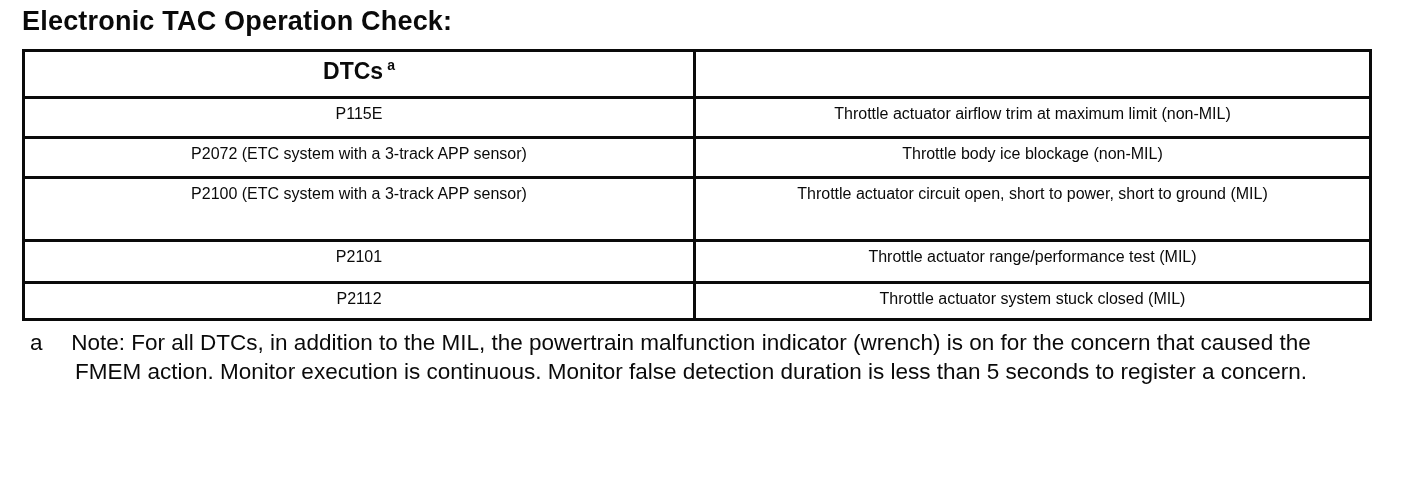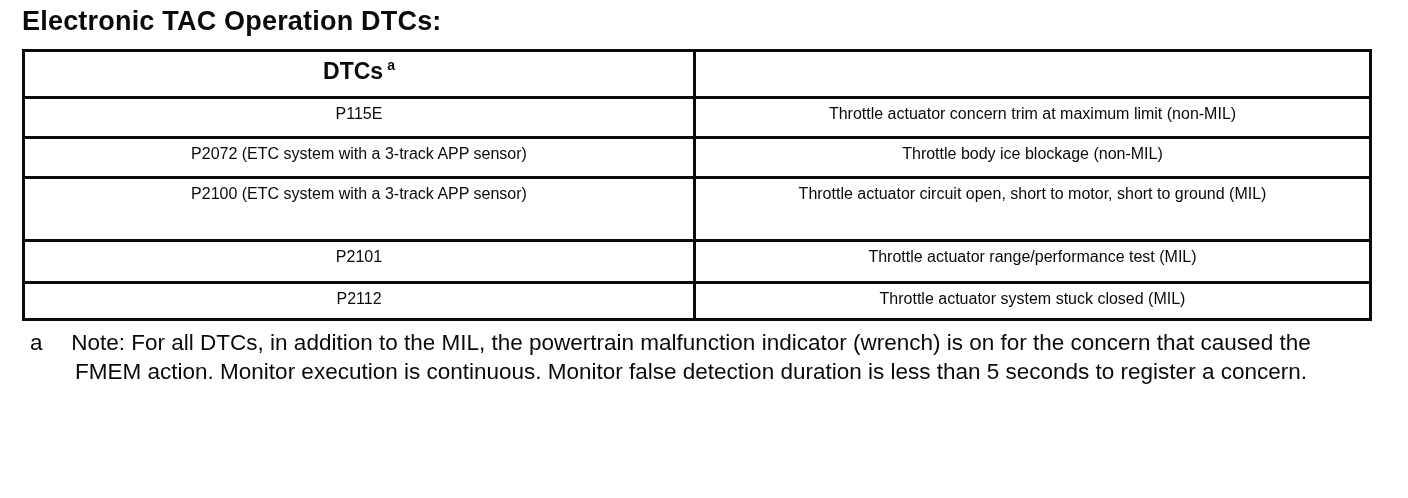--- a/index.html
+++ b/index.html
@@ -79,43 +79,43 @@
     flex: 1 1 auto;
     max-width: 1258px;
     text-align: center;
   }
 </style>
 </head>
 <body>
 
 <div class="page">
 
-  <h1 class="doc-title">Electronic TAC Operation DTCs:</h1>
+  <h1 class="doc-title">Electronic TAC Operation Check:</h1>
 
   <table class="dtc-table">
     <colgroup>
       <col class="col-dtc">
       <col class="col-desc">
     </colgroup>
     <tbody>
       <tr class="h-header">
         <th><span>DTCs</span><sup class="fn-sup">a</sup></th>
         <th></th>
       </tr>
       <tr class="h-40">
         <td>P115E</td>
-        <td>Throttle actuator concern trim at maximum limit (non-MIL)</td>
+        <td>Throttle actuator airflow trim at maximum limit (non-MIL)</td>
       </tr>
       <tr class="h-40">
         <td>P2072 (ETC system with a 3-track APP sensor)</td>
         <td>Throttle body ice blockage (non-MIL)</td>
       </tr>
       <tr class="h-64">
         <td>P2100 (ETC system with a 3-track APP sensor)</td>
-        <td>Throttle actuator circuit open, short to motor, short to ground (MIL)</td>
+        <td>Throttle actuator circuit open, short to power, short to ground (MIL)</td>
       </tr>
       <tr class="h-43">
         <td>P2101</td>
         <td>Throttle actuator range/performance test (MIL)</td>
       </tr>
       <tr class="h-38">
         <td>P2112</td>
         <td>Throttle actuator system stuck closed (MIL)</td>
       </tr>
     </tbody>

